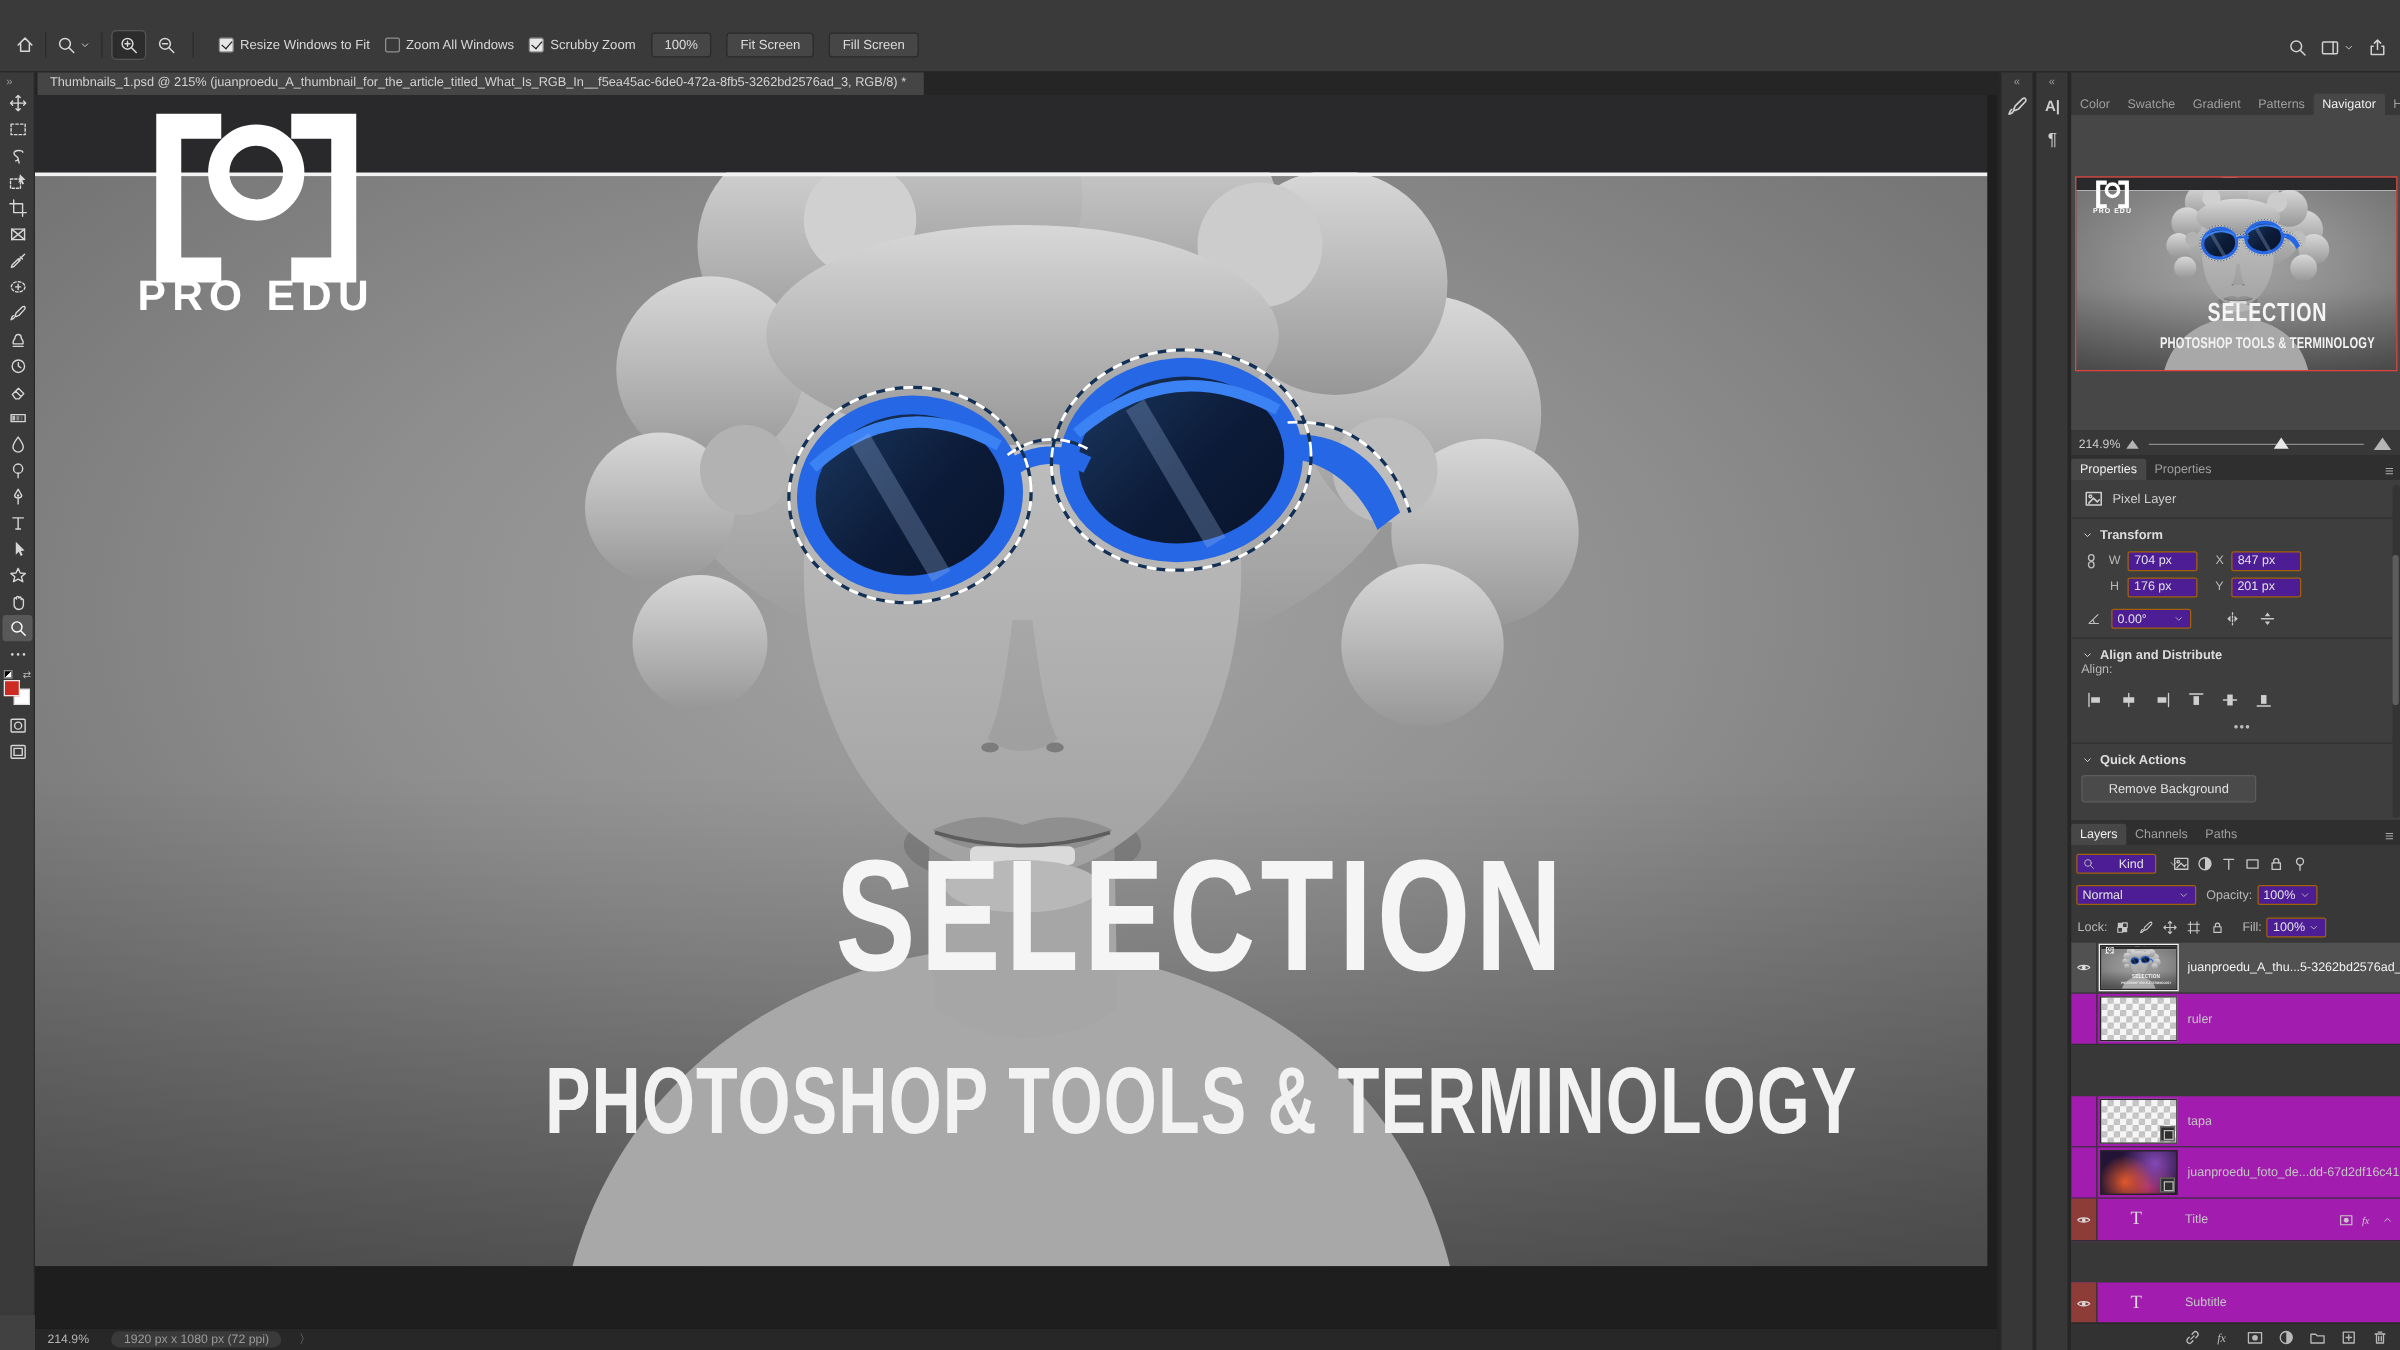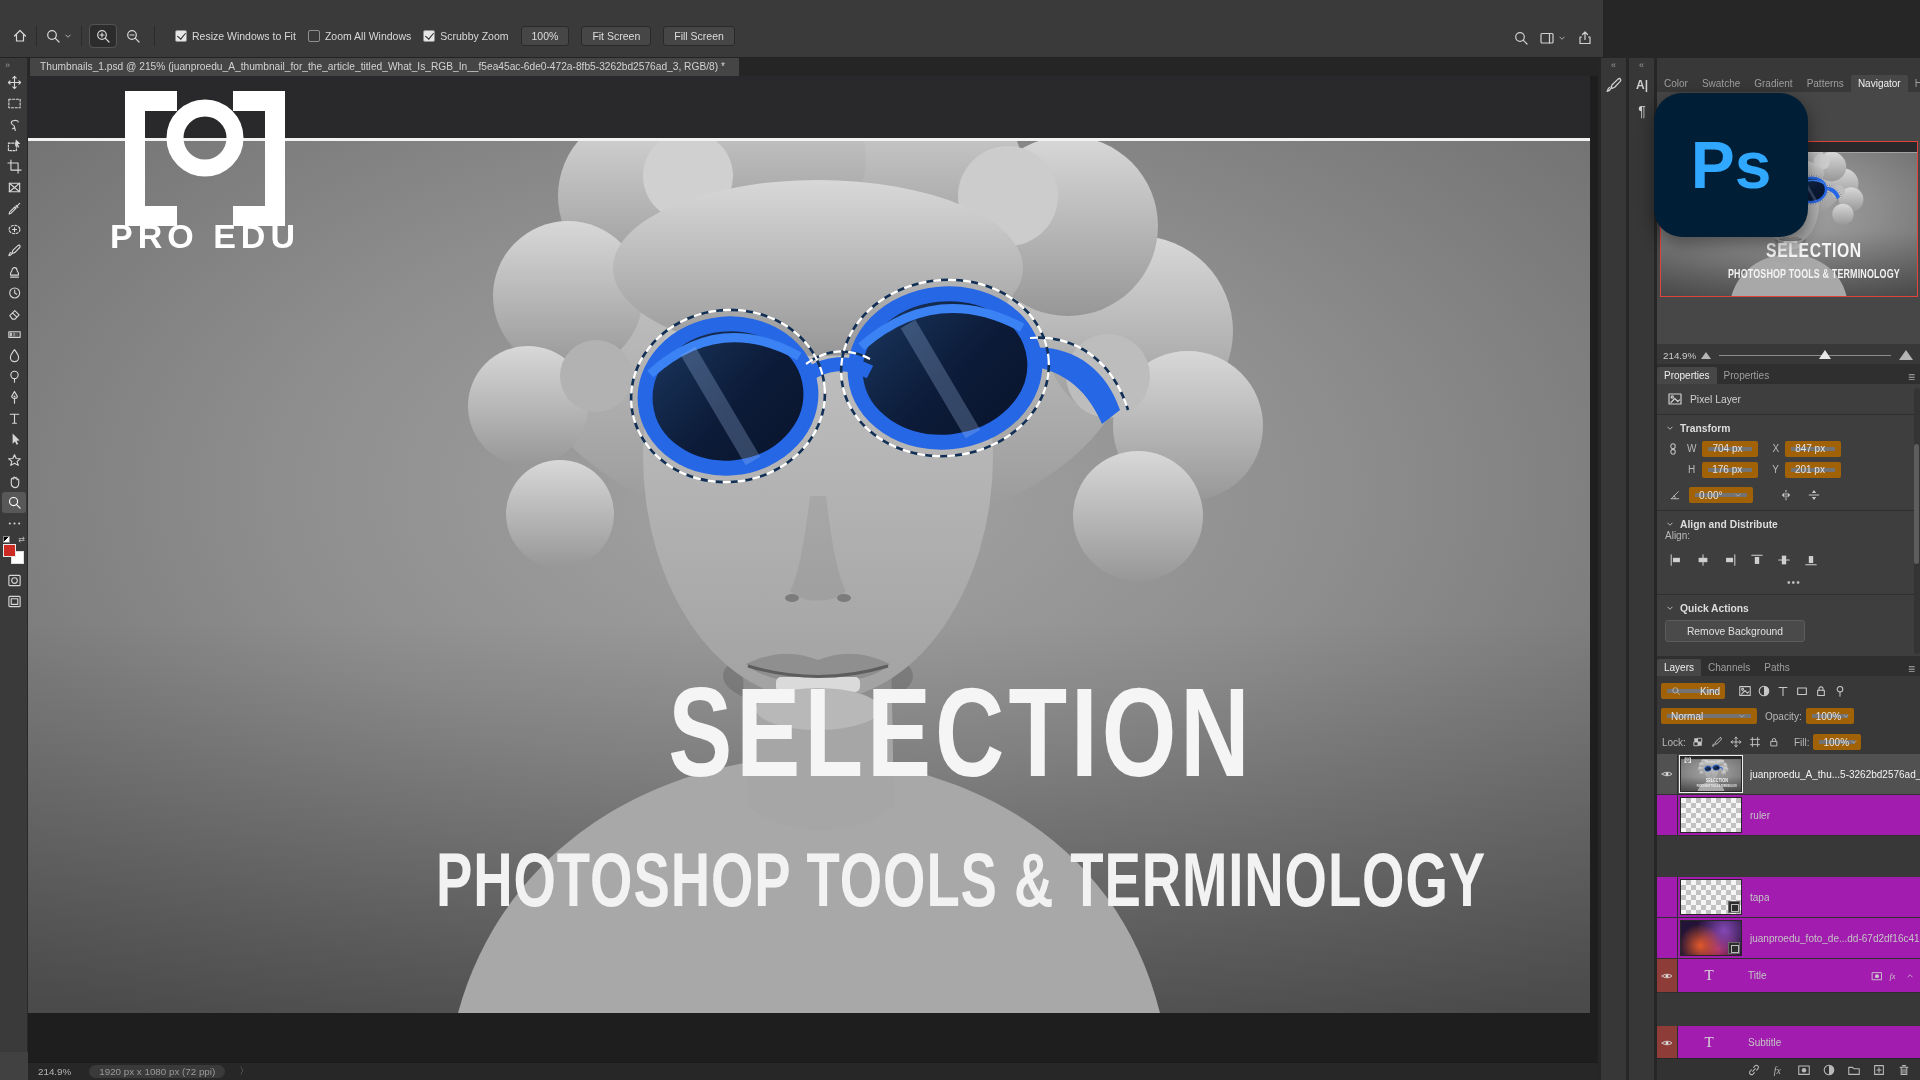--- a/index.html
+++ b/index.html
@@ -3,21 +3,21 @@
 <meta charset="utf-8">
 <style>
 *{margin:0;padding:0;box-sizing:border-box}
 html,body{background:#111}
 #app{position:relative;width:1920px;height:1080px;background:#262626;overflow:hidden;
      font-family:"Liberation Sans",sans-serif;font-size:11px;color:#cfcfcf}
 .abs{position:absolute}
 .ic{width:16px;height:16px;stroke:currentColor;fill:none;stroke-width:1.2;stroke-linecap:round;stroke-linejoin:round;display:block}
 .i10{width:10px;height:10px}.i12{width:12px;height:12px}.i14{width:14px;height:14px}.i18{width:18px;height:18px}
 
-#topbar{position:absolute;left:0;top:0;width:1603px;height:58px;background:#3a3a3a;border-bottom:1px solid #232323;
+#topbar{position:absolute;left:0;top:0;width:1920px;height:58px;background:#3a3a3a;border-bottom:1px solid #232323;
         display:flex;align-items:center;padding:14px 0 0 12px;color:#d8d8d8}
 #topbar .vsep{width:1px;height:20px;background:#2b2b2b;margin:0 8px}
 .tgl{width:26px;height:22px;display:flex;align-items:center;justify-content:center;border-radius:3px}
 .tgl.on{background:#2c2c2c;outline:1px solid #545454}
 .cbrow{display:flex;align-items:center;gap:5px;margin-left:12px}
 .cbox{width:12px;height:12px;border:1px solid #909090;border-radius:2px;background:transparent;position:relative}
 .cbox.ck{background:#e6e6e6}
 .cbox.ck:after{content:"";position:absolute;left:2.5px;top:0.5px;width:4px;height:7px;border:solid #222;border-width:0 1.6px 1.6px 0;transform:rotate(40deg)}
 .obtn{margin-left:12px;background:#464646;border:1px solid #2a2a2a;border-radius:3px;color:#ddd;
       font-size:10.5px;padding:3px 10px;line-height:12px}
@@ -66,21 +66,21 @@
 .mtn{width:0;height:0;border-left:5px solid transparent;border-right:5px solid transparent;border-bottom:7px solid #b5b5b5}
 .mtn.big{border-left-width:7px;border-right-width:7px;border-bottom-width:10px}
 #navslider{position:relative;flex:1;height:12px;margin:0 8px}
 #navslider .track{position:absolute;left:0;right:0;top:6px;height:1px;background:#8a8a8a}
 #navslider .thumb{position:absolute;left:58%;top:1px;width:0;height:0;border-left:6px solid transparent;border-right:6px solid transparent;border-bottom:9px solid #e8e8e8}
 #proptabs{top:306px;background:#2f2f2f}
 #propbody{position:absolute;left:0;top:326px;width:264px;height:272px;background:#3e3e3e;font-size:10.3px}
 .row{position:absolute;left:0;width:264px;display:flex;align-items:center}
 .divline{position:absolute;left:0;width:264px;height:1px;background:#2f2f2f}
 .sechead{display:flex;align-items:center;gap:5px;font-weight:bold;color:#ddd;padding-left:8px}
-.fld{display:inline-flex;align-items:center;background:#737373;border:6px solid #a16207;border-radius:2px;
+.fld{display:inline-flex;align-items:center;background:#4c1d95;border:1px solid #a16207;border-radius:2px;
      height:16px;padding:0 4px;font-size:10px;color:#e2e2e2;white-space:nowrap}
 .fld .chevr{margin-left:auto;color:#b5b5b5}
 .flbl{color:#b8b8b8;font-size:10px}
 .alico{width:16px;height:16px;color:#cfcfcf}
 #rmbg{position:absolute;left:8px;width:140px;height:22px;background:#4a4a4a;border:1px solid #5c5c5c;border-radius:3px;
       color:#e0e0e0;font-size:10.3px;display:flex;align-items:center;justify-content:center}
 .scrollv{position:absolute;right:1px;width:5px;background:#343434;border-radius:3px}
 .scrollv .th{position:absolute;left:0;width:5px;background:#5d5d5d;border-radius:3px}
 #layertabs{top:598px;background:#2f2f2f}
 #filterrow{position:absolute;left:0;top:622px;width:264px;height:22px;display:flex;align-items:center}
@@ -486,21 +486,20 @@
         <span class="ptab">Histogra</span>
       </div>
 
     <div id="navbody">
       <div id="navthumb">
         <svg width="256" height="154" viewBox="0 0 1562 937" preserveAspectRatio="none">
             <use href="#doc-art"></use>
           </svg>
       </div>
     </div>
-    <div id="ps-badge" style="background: rgb(0, 30, 54); color: rgb(49, 168, 255);">Ps</div>
 
     <div id="navzoom">
       <span class="val">214.9%</span>
       <span class="mtn"></span>
       <div id="navslider">
         <div class="track"></div>
           <div class="thumb"></div>
       </div>
       <span class="mtn big" style="margin-right:8px"></span>
     </div>

